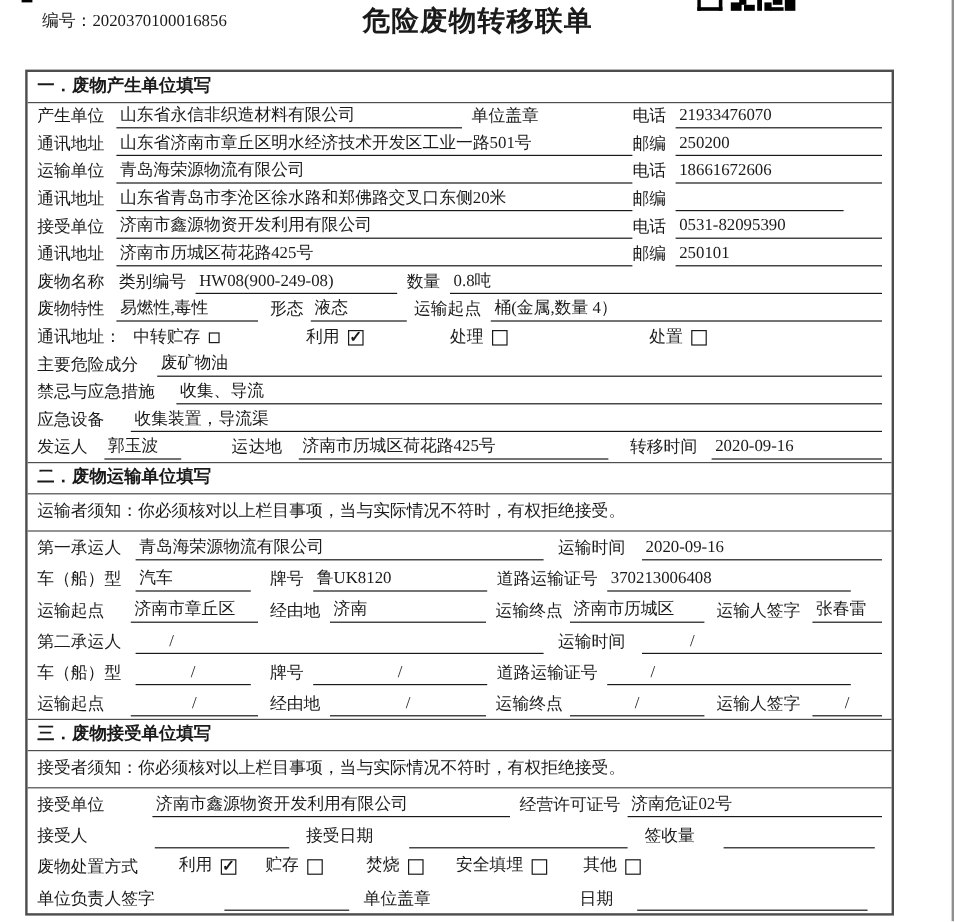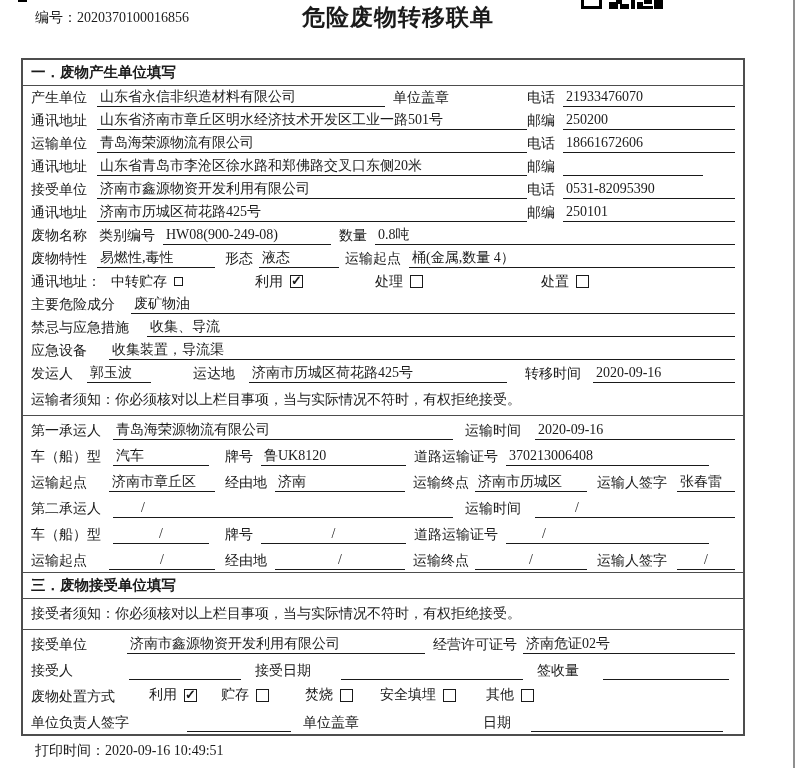--- a/index.html
+++ b/index.html
@@ -169,20 +169,21 @@
 
     <div class="row">
       <span class="lbl">发运人</span>
       <span class="u" style="width:64px;margin-left:14px">郭玉波</span>
       <span class="lbl" style="margin-left:42px">运达地</span>
       <span class="u" style="width:258px;margin-left:14px">济南市历城区荷花路425号</span>
       <span class="lbl" style="margin-left:18px">转移时间</span>
       <span class="u fx" style="margin-left:12px">2020-09-16</span>
     </div>
 
+    <div class="shead bt">二．废物运输单位填写</div>
     <div class="notice">运输者须知：你必须核对以上栏目事项，当与实际情况不符时，有权拒绝接受。</div>
 
     <div class="row t">
       <span class="lbl">第一承运人</span>
       <span class="u" style="width:340px;margin-left:12px">青岛海荣源物流有限公司</span>
       <span class="lbl" style="margin-left:12px">运输时间</span>
       <span class="u fx" style="margin-left:14px">2020-09-16</span>
     </div>
 
     <div class="row t">

